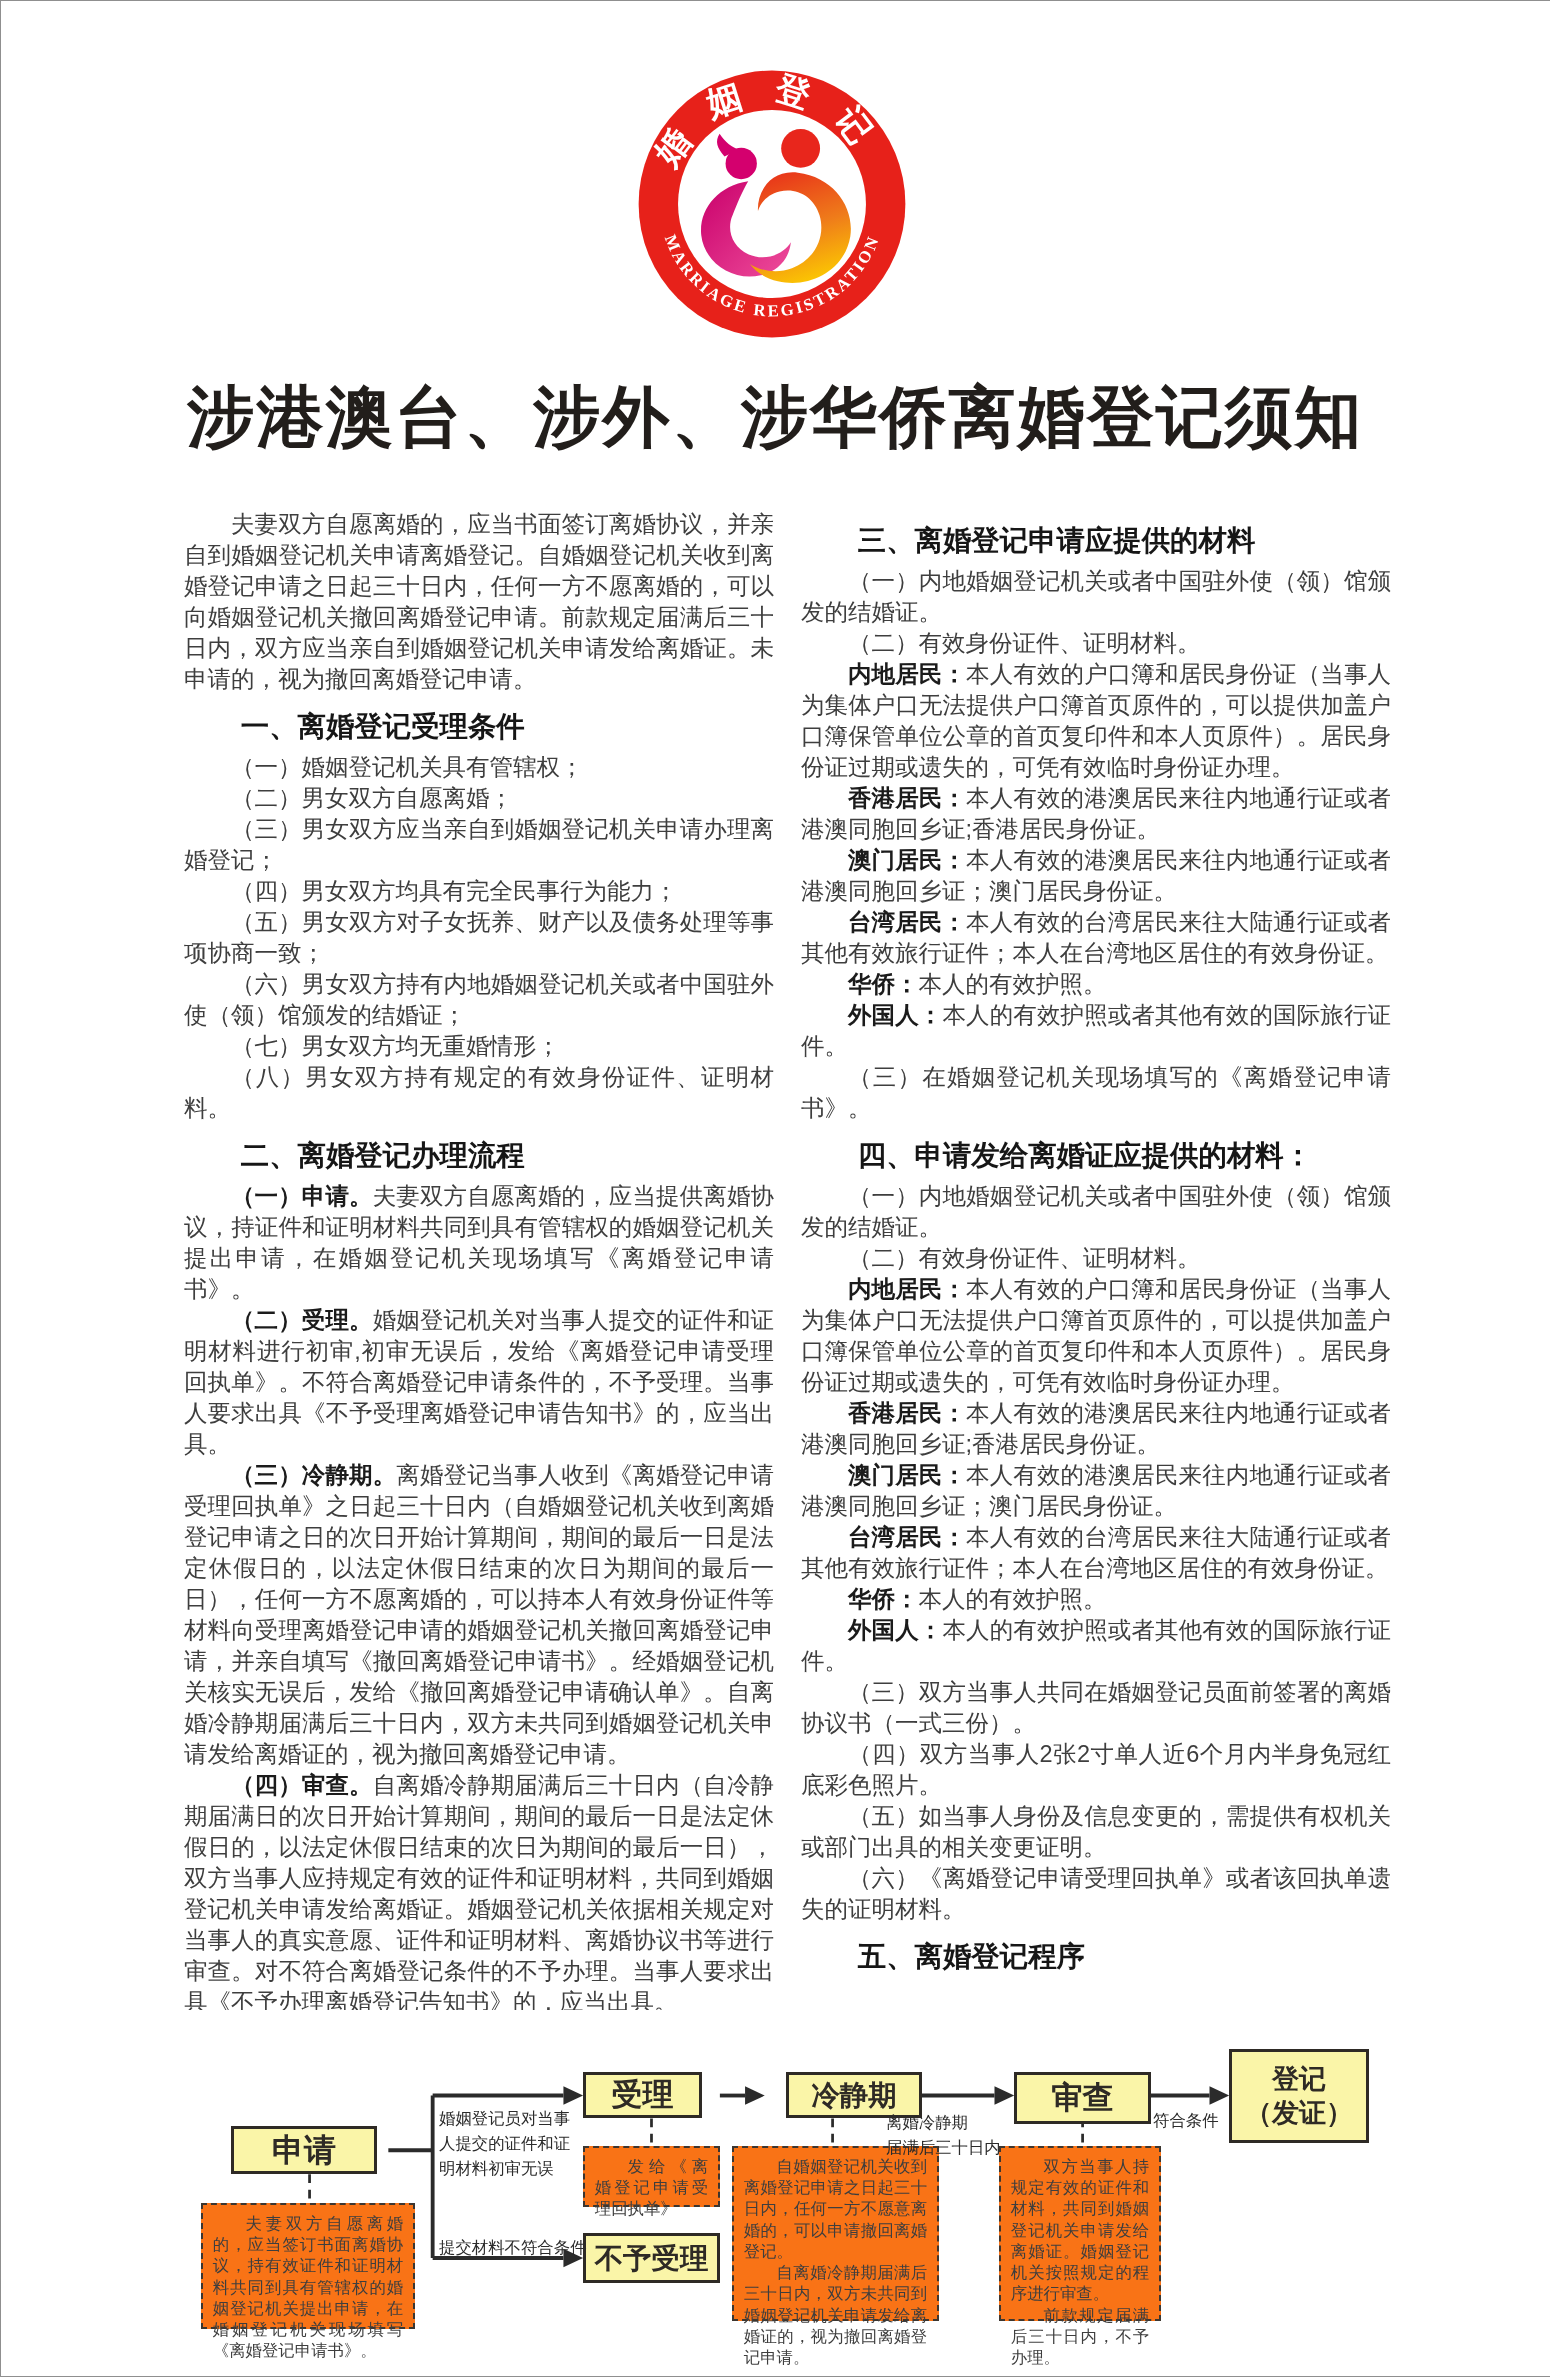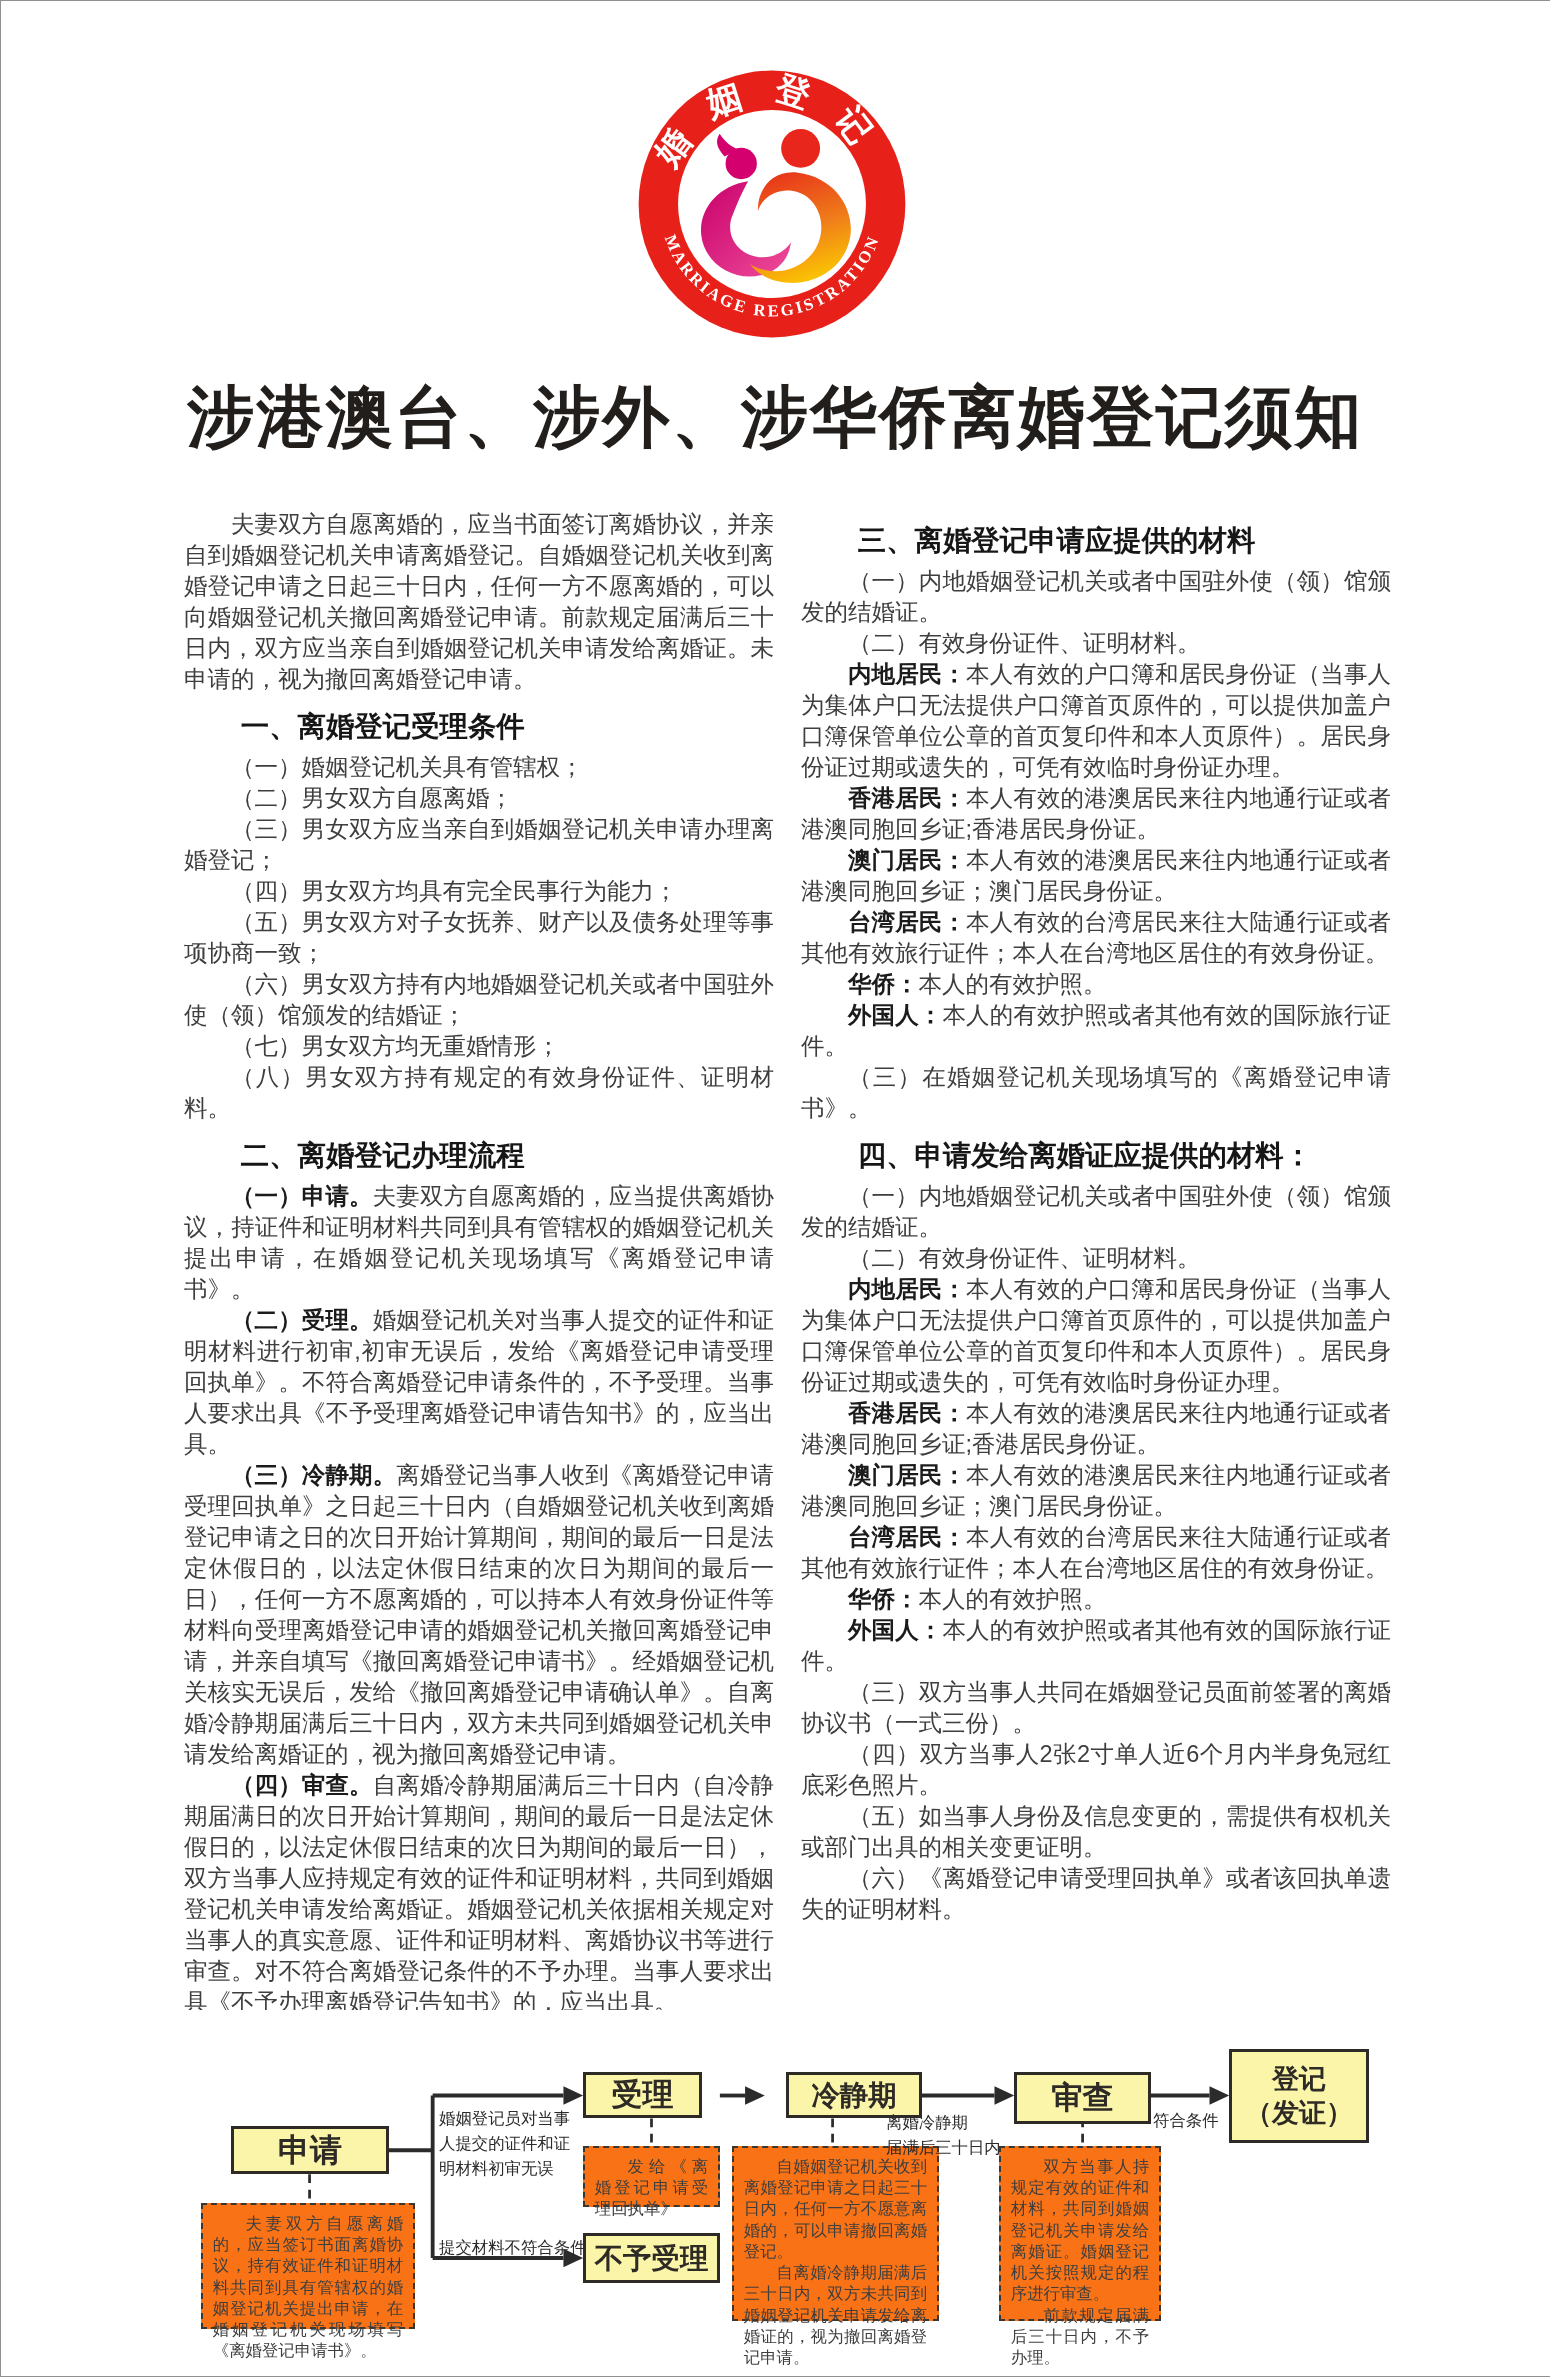--- a/index.html
+++ b/index.html
@@ -99,20 +99,21 @@
       <div class="para"><span class="rb">内地居民：</span><span>本人有效的户口簿和居民身份证（当事人为集体户口无法提供户口簿首页原件的，可以提供加盖户口簿保管单位公章的首页复印件和本人页原件）。居民身份证过期或遗失的，可凭有效临时身份证办理。</span></div>
       <div class="para"><span class="rb">香港居民：</span><span>本人有效的港澳居民来往内地通行证或者港澳同胞回乡证;香港居民身份证。</span></div>
       <div class="para"><span class="rb">澳门居民：</span><span>本人有效的港澳居民来往内地通行证或者港澳同胞回乡证；澳门居民身份证。</span></div>
       <div class="para"><span class="rb">台湾居民：</span><span>本人有效的台湾居民来往大陆通行证或者其他有效旅行证件；本人在台湾地区居住的有效身份证。</span></div>
       <div class="para"><span class="rb">华侨：</span><span>本人的有效护照。</span></div>
       <div class="para"><span class="rb">外国人：</span><span>本人的有效护照或者其他有效的国际旅行证件。</span></div>
       <div class="para"><span>（三）双方当事人共同在婚姻登记员面前签署的离婚协议书（一式三份）。</span></div>
       <div class="para"><span>（四）双方当事人2张2寸单人近6个月内半身免冠红底彩色照片。</span></div>
       <div class="para"><span>（五）如当事人身份及信息变更的，需提供有权机关或部门出具的相关变更证明。</span></div>
       <div class="para"><span>（六）《离婚登记申请受理回执单》或者该回执单遗失的证明材料。</span></div>
+      <div class="hd">五、离婚登记程序</div>
     </div>
 
   <div class="flow" id="flow">
     <svg width="1551" height="376" viewBox="0 0 2835 687">
       <g stroke="#2b2b2b" stroke-width="7" fill="none">
         <path d="M708 269 H789"></path>
         <path d="M789 169 V466"></path>
         <path d="M789 169 H1028"></path>
         <path d="M789 466 H1028"></path>
         <path d="M1314 169 H1360"></path>
@@ -126,21 +127,21 @@
         <path d="M1816 152 L1852 169 L1816 186 Z"></path>
         <path d="M2209 152 L2245 169 L2209 186 Z"></path>
       </g>
       <g stroke="#2b2b2b" stroke-width="5" stroke-dasharray="16 12" fill="none">
         <path d="M564 313 V365"></path>
         <path d="M1189 211 V261"></path>
         <path d="M1520 211 V261"></path>
         <path d="M1977 211 V261"></path>
       </g>
     </svg>
-  <div class="node" style="left: 230px; top: 123px; width: 158px; height: 48px; font-size: 32px; line-height: 40px;">申请</div>
+  <div class="node" style="left: 230px; top: 123px; width: 146px; height: 48px; font-size: 32px; line-height: 40px;">申请</div>
       <div class="node" style="left: 582px; top: 69px; width: 119px; height: 46px; font-size: 31px; line-height: 38px;">受理</div>
       <div class="node" style="left: 764px; top: 69px; width: 136px; height: 46px; font-size: 28.4px; line-height: 36px; margin-left: 21px;">冷静期</div>
       <div class="node" style="left: 1013px; top: 69px; width: 137px; height: 52px; font-size: 31px; line-height: 38px;">审查</div>
       <div class="node" style="left: 1228px; top: 46px; width: 140px; height: 94px; font-size: 27px; line-height: 34px;">登记
 （发证）</div>
       <div class="node" style="left: 582px; top: 230px; width: 137px; height: 50px; font-size: 28.4px; line-height: 36px;">不予受理</div>
       <div class="note" style="left: 200px; top: 200px; width: 214px; height: 126px;">
         <div class="np">夫妻双方自愿离婚的，应当签订书面离婚协议，持有效证件和证明材料共同到具有管辖权的婚姻登记机关提出申请，在婚姻登记机关现场填写《离婚登记申请书》。</div>
       </div>
       <div class="note" style="left: 582px; top: 143px; width: 137px; height: 61px;">

